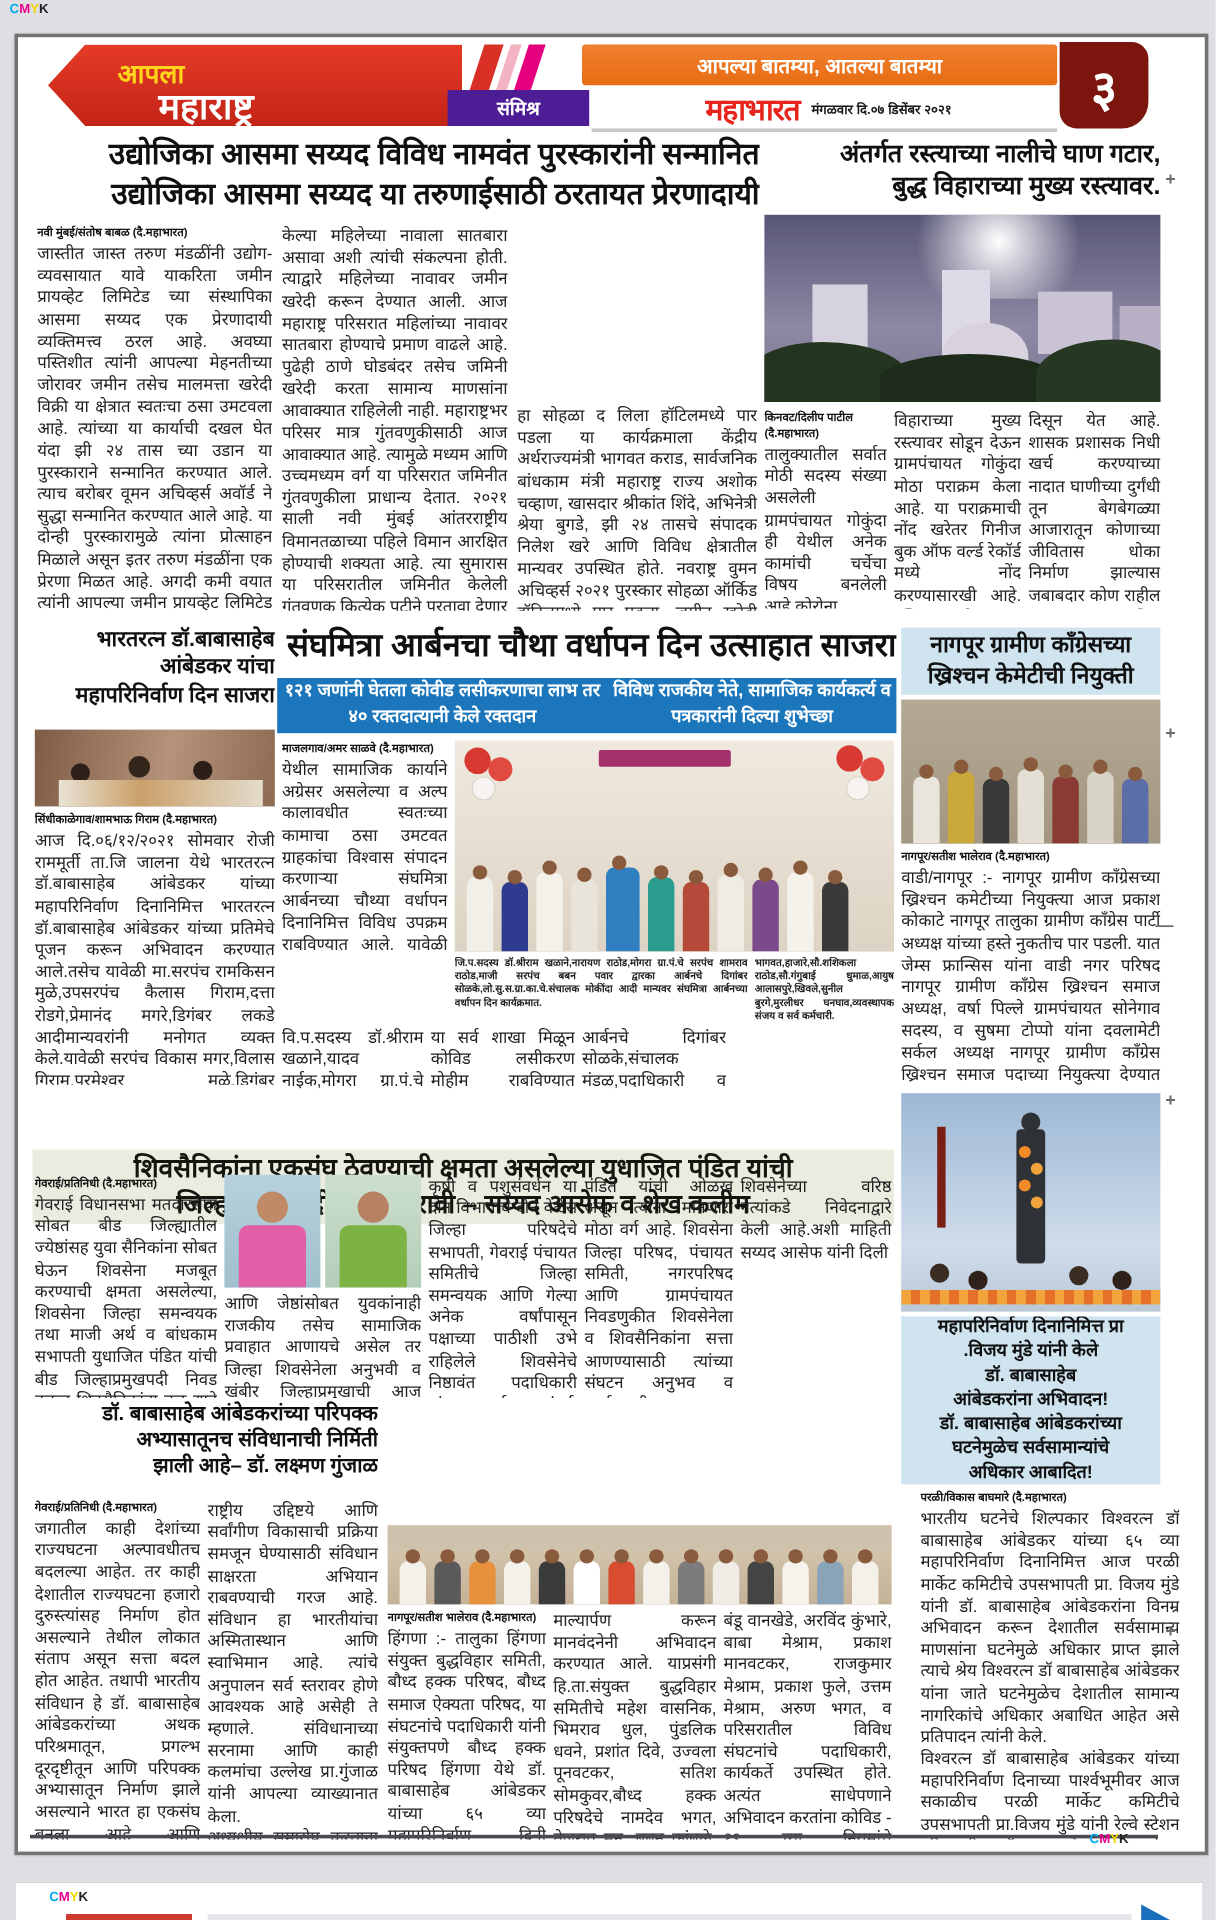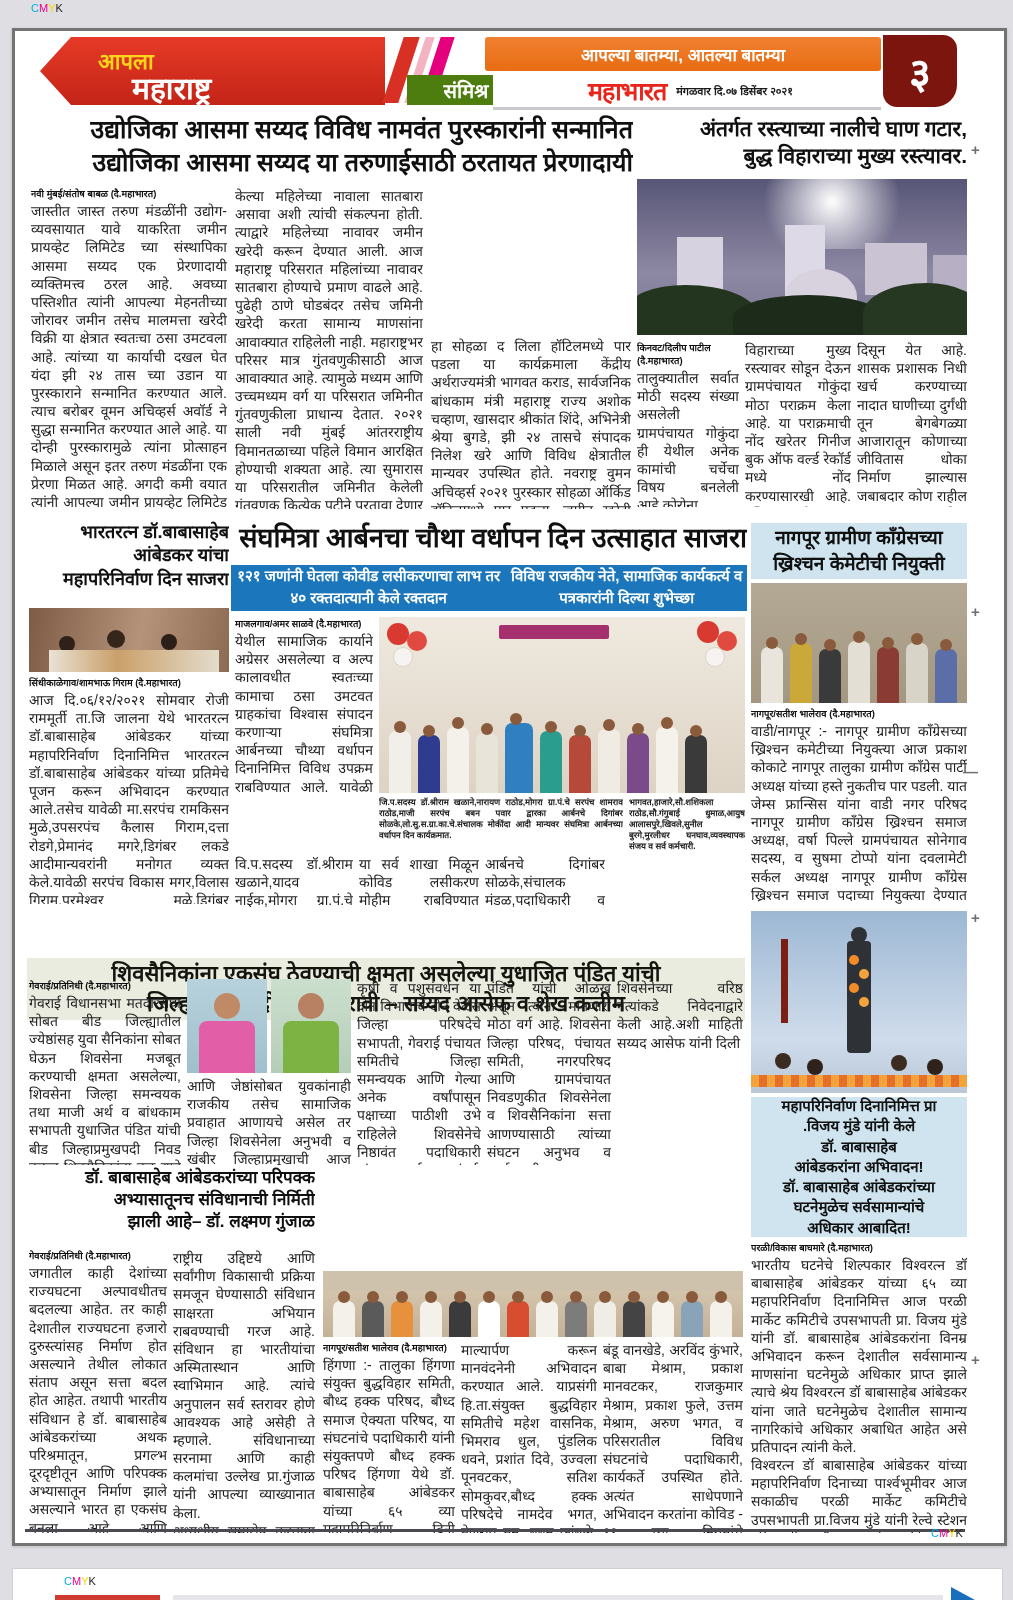--- a/index.html
+++ b/index.html
@@ -1,26 +1,26 @@
 <!DOCTYPE html>
 <html><head>
 <meta charset="utf-8">
 <style>
   html,body{margin:0;padding:0;background:#dfdfe3;font-family:"Liberation Sans","DejaVu Sans",sans-serif;}
   .sheet{position:absolute;left:12px;top:28px;width:989px;height:1512px;background:#ffffff;border:3px solid #737373;box-shadow:0 1px 3px rgba(0,0,0,.15);}
   .abs{position:absolute;}
-  .cmyk{font-size:11px;font-weight:normal;letter-spacing:0;margin-left:23px;}
+  .cmyk{font-size:11px;font-weight:bold;letter-spacing:0;}
   .cmyk .c{color:#00aeef}.cmyk .m{color:#ec008c}.cmyk .y{color:#f5d800}.cmyk .k{color:#222}
   
   .brand{clip-path:polygon(0 50%,9% 0,100% 0,100% 100%,9% 100%);background:linear-gradient(#e63a27,#c32417);color:#fff;}
   .brand .l1{position:absolute;left:58px;top:8px;color:#ffd51c;font-size:22px;font-weight:800;}
   .brand .l2{position:absolute;left:92px;top:30px;color:#fff;font-size:30px;font-weight:800;}
   .stripe{position:absolute;top:6px;height:66px;transform:skewX(-18deg);}
   .tagline{background:linear-gradient(#f08030,#e86c12);color:#fff;font-weight:bold;font-size:17px;display:flex;align-items:center;justify-content:center;border-radius:3px;}
-  .section-box{background:#4d7c0f;color:#fff;font-weight:bold;font-size:20px;display:flex;align-items:center;justify-content:center;margin-left:34px;}
+  .section-box{background:#4c1d95;color:#fff;font-weight:bold;font-size:16px;display:flex;align-items:center;justify-content:center;}
   .logo-strip{background:#fff;display:flex;align-items:center;border-bottom:3px solid #c9c9cd;}
   .logo{color:#e8251c;font-size:25px;font-weight:800;letter-spacing:-1px;}
   .date{color:#1a1a1a;font-size:11px;font-weight:bold;margin-left:10px;}
   .pageno{background:#7c150d;color:#fff;font-size:42px;font-weight:800;display:flex;align-items:center;justify-content:center;border-radius:0 14px 22px 14px;}
   
   .h-big{font-weight:800;color:#101010;text-align:right;line-height:1.3;overflow:hidden;}
   .byline{font-weight:bold;font-size:9.5px;color:#111;margin-bottom:2px;}
   .body-text{font-size:14px;line-height:1.3;text-align:justify;color:#1e1e1e;white-space:pre-line;overflow:hidden;}
   .caption{font-size:8.5px;font-weight:bold;color:#222;line-height:1.3;text-align:justify;overflow:hidden;white-space:pre-line;}
   .col{overflow:hidden;}
@@ -230,21 +230,21 @@
     <div class="head" style="left:176px;top:148px;width:16px;height:16px;background:#2f221a;"></div>
     <div class="abs" style="left:0;top:164px;width:216px;height:12px;background:repeating-linear-gradient(90deg,#f2a33c 0 8px,#e5702a 8px 16px);"></div>
   </div>
   <div class="abs bluebox" style="left:736px;top:1066px;width:216px;height:140px;font-size:15px;line-height:1.35;white-space:pre-line;">महापरिनिर्वाण दिनानिमित्त  प्रा
 .विजय मुंडे यांनी केले
 डॉ.  बाबासाहेब
 आंबेडकरांना  अभिवादन!
 डॉ.  बाबासाहेब  आंबेडकरांच्या
 घटनेमुळेच  सर्वसामान्यांचे
 अधिकार  आबादित!</div>
-  <div class="abs col" style="left:736px;top:1210px;width:216px;height:292px;">
+  <div class="abs col" style="left:752px;top:1210px;width:216px;height:292px;">
     <div class="byline">परळी/विकास बाघमारे (दै.महाभारत)</div>
     <div class="body-text">भारतीय घटनेचे शिल्पकार विश्वरत्न डॉ बाबासाहेब आंबेडकर यांच्या ६५ व्या महापरिनिर्वाण दिनानिमित्त आज परळी मार्केट कमिटीचे उपसभापती प्रा. विजय मुंडे यांनी डॉ. बाबासाहेब आंबेडकरांना विनम्र अभिवादन करून देशातील सर्वसामान्य माणसांना घटनेमुळे अधिकार प्राप्त झाले त्याचे श्रेय विश्वरत्न डॉ बाबासाहेब आंबेडकर यांना जाते घटनेमुळेच देशातील सामान्य नागरिकांचे अधिकार अबाधित आहेत असे प्रतिपादन त्यांनी केले.
 विश्वरत्न डॉ बाबासाहेब आंबेडकर यांच्या महापरिनिर्वाण दिनाच्या पार्श्वभूमीवर आज सकाळीच परळी मार्केट कमिटीचे उपसभापती प्रा.विजय मुंडे यांनी रेल्वे स्टेशन परिसरातील डॉ बाबासाहेब आंबेडकरांच्या पूर्णाकृती पुतळ्याजवळ कार्यकर्त्यांसह उपस्थित होते डॉ बाबासाहेब आंबेडकरांच्या पूर्णाकृती पुतळ्याला पुष्पहार अर्पण करून त्यांच्या आठवणींना उजळा दिला व अभिवादन केले.यावेळी अॅड.संजय जगतकर, नितीन शिंदे, इलियास भाई, जमु शेठ, अॅड.मनोज संकाये,शाम गडेकर, नवनाथ शिरसगर,राहुल कांदे,शिवा बडे,बबलू सय्यद, किशोर जाधव, उमेश विभूते, बालाजी गर्जे, पांडुरंग निकते,विकास गिते,प्रा. संदीपान मुंडे, विजय सरवदे, सतीश डुमणे,प्रवीण घाडगे, आदीसह कार्यकर्ते उपस्थित होते</div>
   </div>
 
   <div class="abs h-big" style="left:14px;top:1136px;width:286px;height:78px;font-size:17px;white-space:pre-line;">डॉ. बाबासाहेब आंबेडकरांच्या परिपक्क
 अभ्यासातूनच संविधानाची निर्मिती
 झाली आहे– डॉ. लक्ष्मण गुंजाळ</div>
   <div class="abs col" style="left:14px;top:1218px;width:138px;height:284px;">
     <div class="byline">गेवराई/प्रतिनिधी (दै.महाभारत)</div>

